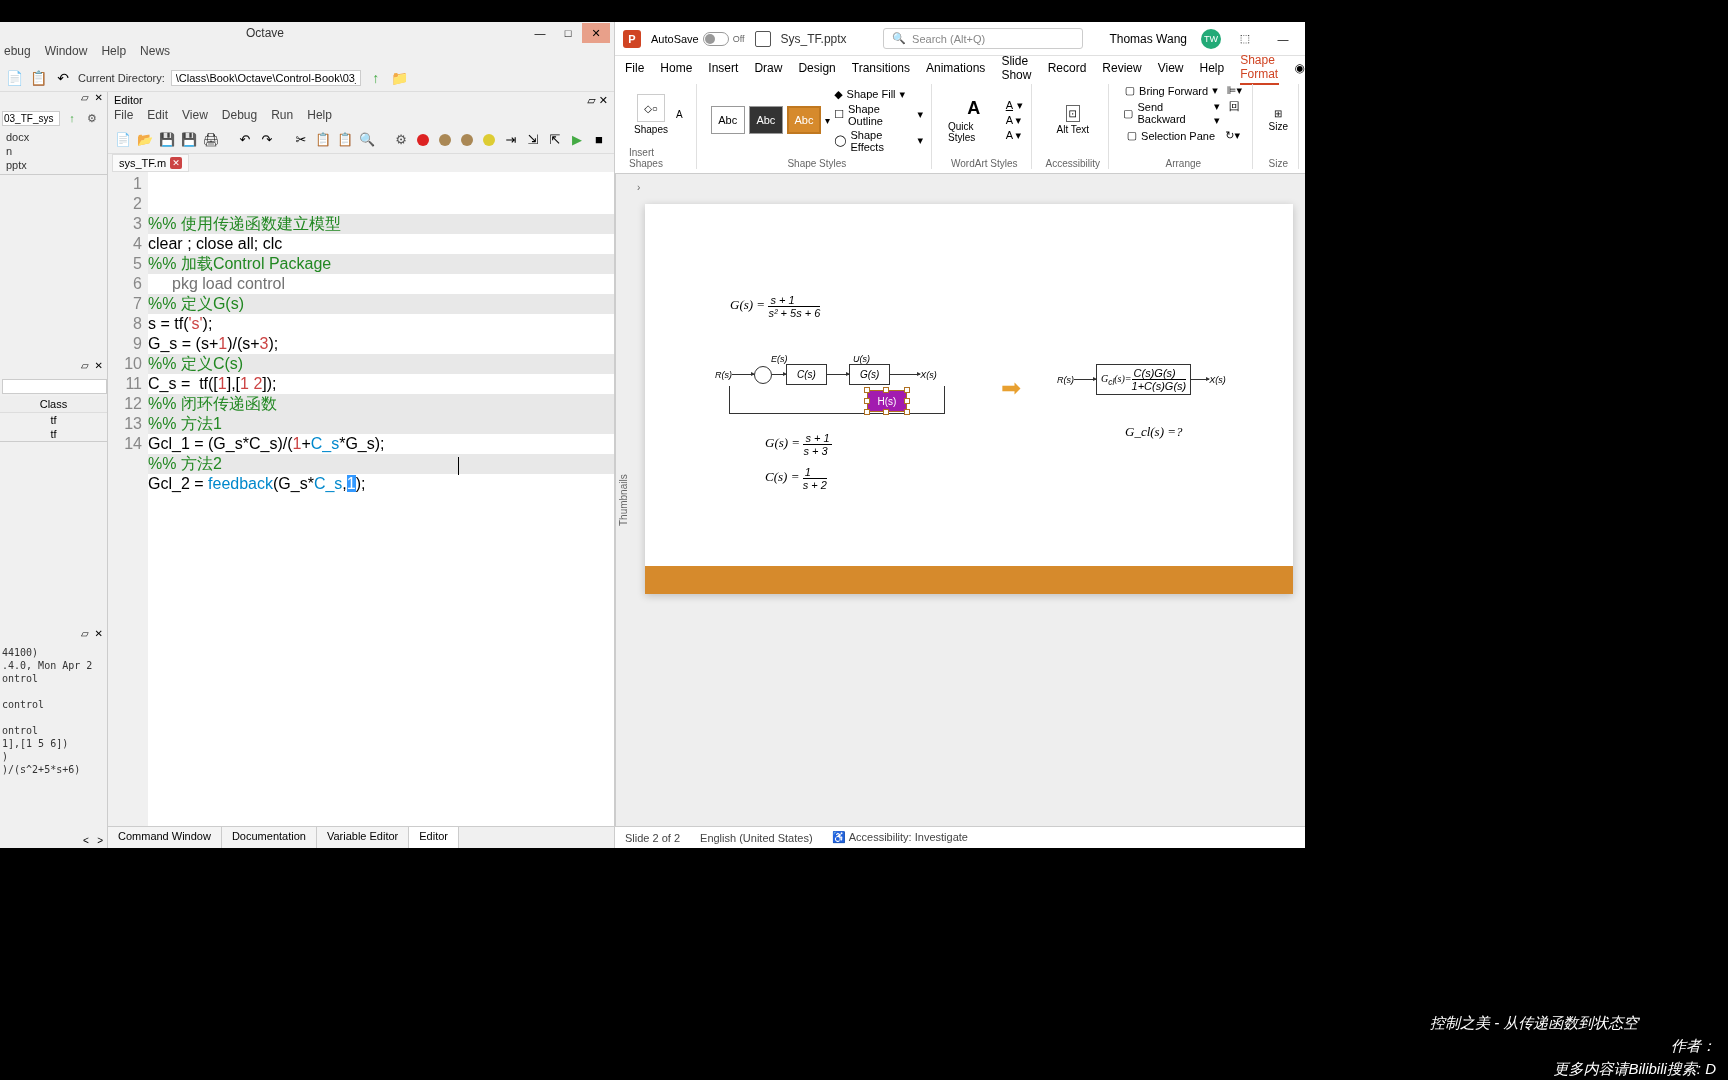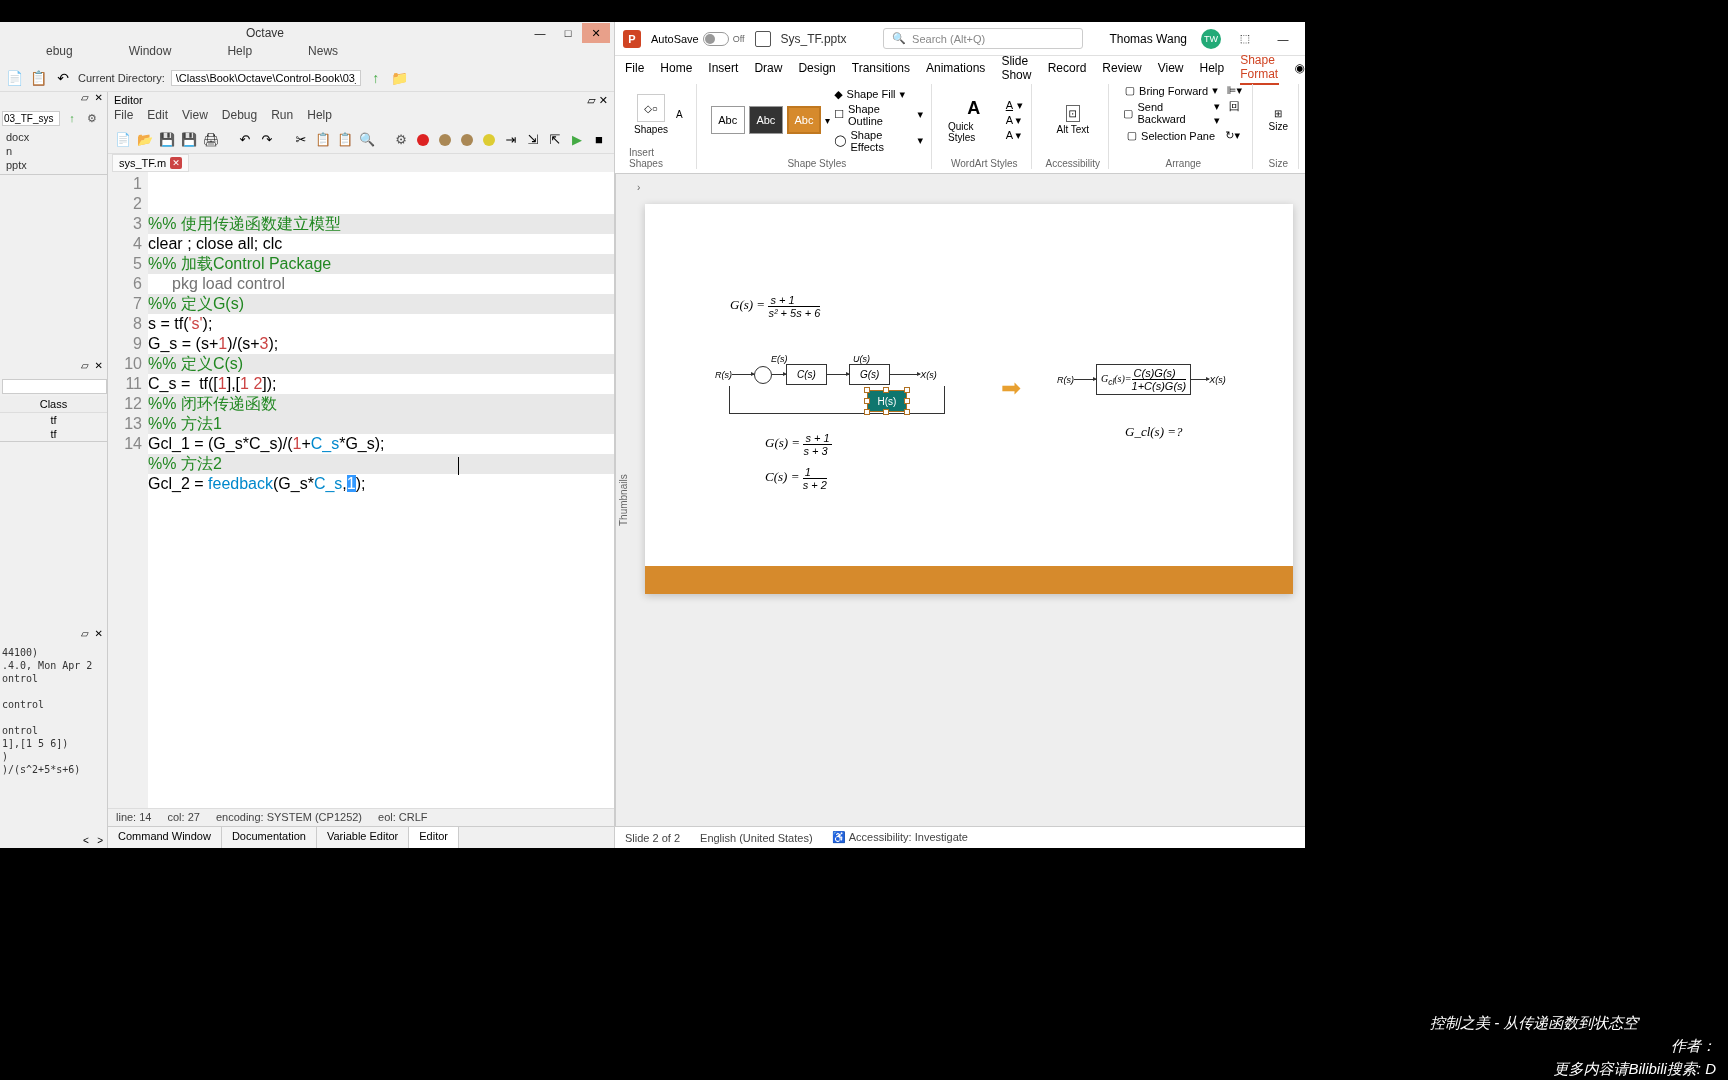--- a/index.html
+++ b/index.html
@@ -5,21 +5,21 @@
 * { margin: 0; padding: 0; box-sizing: border-box; font-family: "Segoe UI", Arial, sans-serif; }
 body { background: #000; width: 1728px; height: 1080px; overflow: hidden; position: relative; }
 .container { position: absolute; top: 22px; left: 0; width: 1218px; height: 826px; display: flex; background: #fff; border-radius: 19px; }
 .octave-window { width: 688px; height: 100%; background: #f0f0f0; display: flex; flex-direction: column; border-right: 1px solid #ccc; }
 .octave-titlebar { height: 22px; background: #f0f0f0; display: flex; align-items: center; justify-content: space-between; padding: 0 4px; }
 .octave-title { flex: 1; text-align: center; font-size: 12px; color: #333; }
 .win-controls { display: flex; }
 .win-btn { width: 28px; height: 20px; display: flex; align-items: center; justify-content: center; font-size: 11px; cursor: pointer; }
 .win-close { background: #e8a08a; }
 .octave-menubar { height: 20px; display: flex; gap: 14px; padding-left: 4px; font-size: 12px; color: #444; }
-.octave-menubar span { cursor: pointer; margin-left: 42px; }
+.octave-menubar span { cursor: pointer; }
 .octave-toolbar { height: 28px; display: flex; align-items: center; gap: 6px; padding: 0 6px; border-bottom: 1px solid #ddd; }
 .tb-icon { width: 18px; height: 18px; display: flex; align-items: center; justify-content: center; font-size: 14px; cursor: pointer; }
 .dir-label { font-size: 11px; color: #333; }
 .dir-input { font-size: 11px; padding: 1px 4px; border: 1px solid #ccc; width: 190px; }
 .octave-body { flex: 1; display: flex; }
 .left-panel { width: 108px; display: flex; flex-direction: column; border-right: 1px solid #ccc; }
 .panel-header { height: 16px; display: flex; justify-content: flex-end; gap: 6px; padding: 0 4px; font-size: 10px; }
 .panel-top { flex: 0 0 auto; border-bottom: 1px solid #ccc; }
 .dropdown-row { display: flex; align-items: center; gap: 4px; padding: 2px; }
 .dropdown-sm { font-size: 10px; width: 58px; border: 1px solid #ccc; padding: 1px; }
@@ -96,21 +96,21 @@
 .eq-frac { display: inline-flex; flex-direction: column; font-size: 11px; vertical-align: middle; }
 .eq-frac .num { border-bottom: 1px solid #000; padding: 0 2px; }
 .slide-eq1 { position: absolute; top: 90px; left: 85px; }
 .diagram { position: absolute; top: 160px; left: 70px; width: 300px; }
 .diag-row { display: flex; align-items: center; position: relative; }
 .diag-label { font-size: 9px; font-style: italic; }
 .circle { width: 18px; height: 18px; border: 1px solid #333; border-radius: 50%; }
 .box { border: 1px solid #333; padding: 4px 10px; font-size: 10px; font-style: italic; }
 .arrow-line { width: 22px; height: 1px; background: #333; position: relative; }
 .arrow-line::after { content: ""; position: absolute; right: -1px; top: -2px; border-left: 4px solid #333; border-top: 2px solid transparent; border-bottom: 2px solid transparent; }
-.hs-box { position: absolute; top: 26px; left: 152px; width: 40px; height: 22px; background: #0f766e; border: 1px solid #b07020; display: flex; align-items: center; justify-content: center; font-size: 10px; color: #fff; }
+.hs-box { position: absolute; top: 26px; left: 152px; width: 40px; height: 22px; background: #a21caf; border: 1px solid #b07020; display: flex; align-items: center; justify-content: center; font-size: 10px; color: #fff; }
 .hs-handle { width: 6px; height: 6px; background: #fff; border: 1px solid #b07020; position: absolute; }
 .feedback-line { position: absolute; top: 22px; left: 14px; width: 216px; height: 28px; border: 1px solid #333; border-top: none; }
 .big-arrow { position: absolute; top: 170px; left: 356px; font-size: 24px; color: #e8a030; }
 .diagram2 { position: absolute; top: 160px; left: 412px; width: 220px; }
 .eq-gs { position: absolute; top: 228px; left: 120px; }
 .eq-cs { position: absolute; top: 262px; left: 120px; }
 .eq-gcl { position: absolute; top: 220px; left: 480px; }
 .slide-bottom-bar { position: absolute; bottom: 0; left: 0; right: 0; height: 28px; background: #d68a2c; }
 .ppt-statusbar { height: 22px; display: flex; align-items: center; gap: 20px; padding: 0 10px; font-size: 11px; color: #444; border-top: 1px solid #ccc; }
 .overlay-box { position: absolute; bottom: 0; right: 0; width: 310px; height: 76px; background: #000; color: #fff; font-size: 15px; padding: 8px 12px; font-family: SimSun, serif; }
@@ -255,26 +255,20 @@
               <div>9</div>
               <div>10</div>
               <div>11</div>
               <div>12</div>
               <div>13</div>
               <div>14</div>
             </div>
           <div class="code-lines" id="code">
             <div class="hl-bg"><span class="c-green">%% 使用传递函数建立模型</span></div><div><span>clear ; close all; clc</span></div><div class="hl-bg"><span class="c-green">%% 加载Control Package</span></div><div><span class="c-blue">pkg load control</span></div><div class="hl-bg"><span class="c-green">%% 定义G(s)</span></div><div><span>s = tf(</span><span class="c-red">'s'</span><span>);</span></div><div><span>G_s = (s+</span><span class="c-red">1</span><span>)/(s+</span><span class="c-red">3</span><span>);</span></div><div class="hl-bg"><span class="c-green">%% 定义C(s)</span></div><div><span>C_s =  tf([</span><span class="c-red">1</span><span>],[</span><span class="c-red">1 2</span><span>]);</span></div><div class="hl-bg"><span class="c-green">%% 闭环传递函数</span></div><div class="hl-bg"><span class="c-green">%% 方法1</span></div><div><span>Gcl_1 = (G_s*C_s)/(</span><span class="c-red">1</span><span>+</span><span class="c-func">C_s</span><span>*G_s);</span></div><div class="hl-bg"><span class="c-green">%% 方法2</span></div><div><span>Gcl_2 = </span><span class="c-func">feedback</span><span>(G_s*</span><span class="c-func">C_s</span><span>,</span><span class="sel">1</span><span>);</span></div><div class="cursor-line"></div>
           </div>
-        </div>
-        <div class="editor-status">
-          <span>line: 14</span>
-          <span>col: 27</span>
-          <span>encoding: SYSTEM (CP1252)</span>
-          <span>eol: CRLF</span>
         </div>
         <div class="editor-tabs-bottom">
           <span class="bottom-tab">Command Window</span>
           <span class="bottom-tab">Documentation</span>
           <span class="bottom-tab">Variable Editor</span>
           <span class="bottom-tab active">Editor</span>
         </div>
       </div>
     </div>
   </div>

